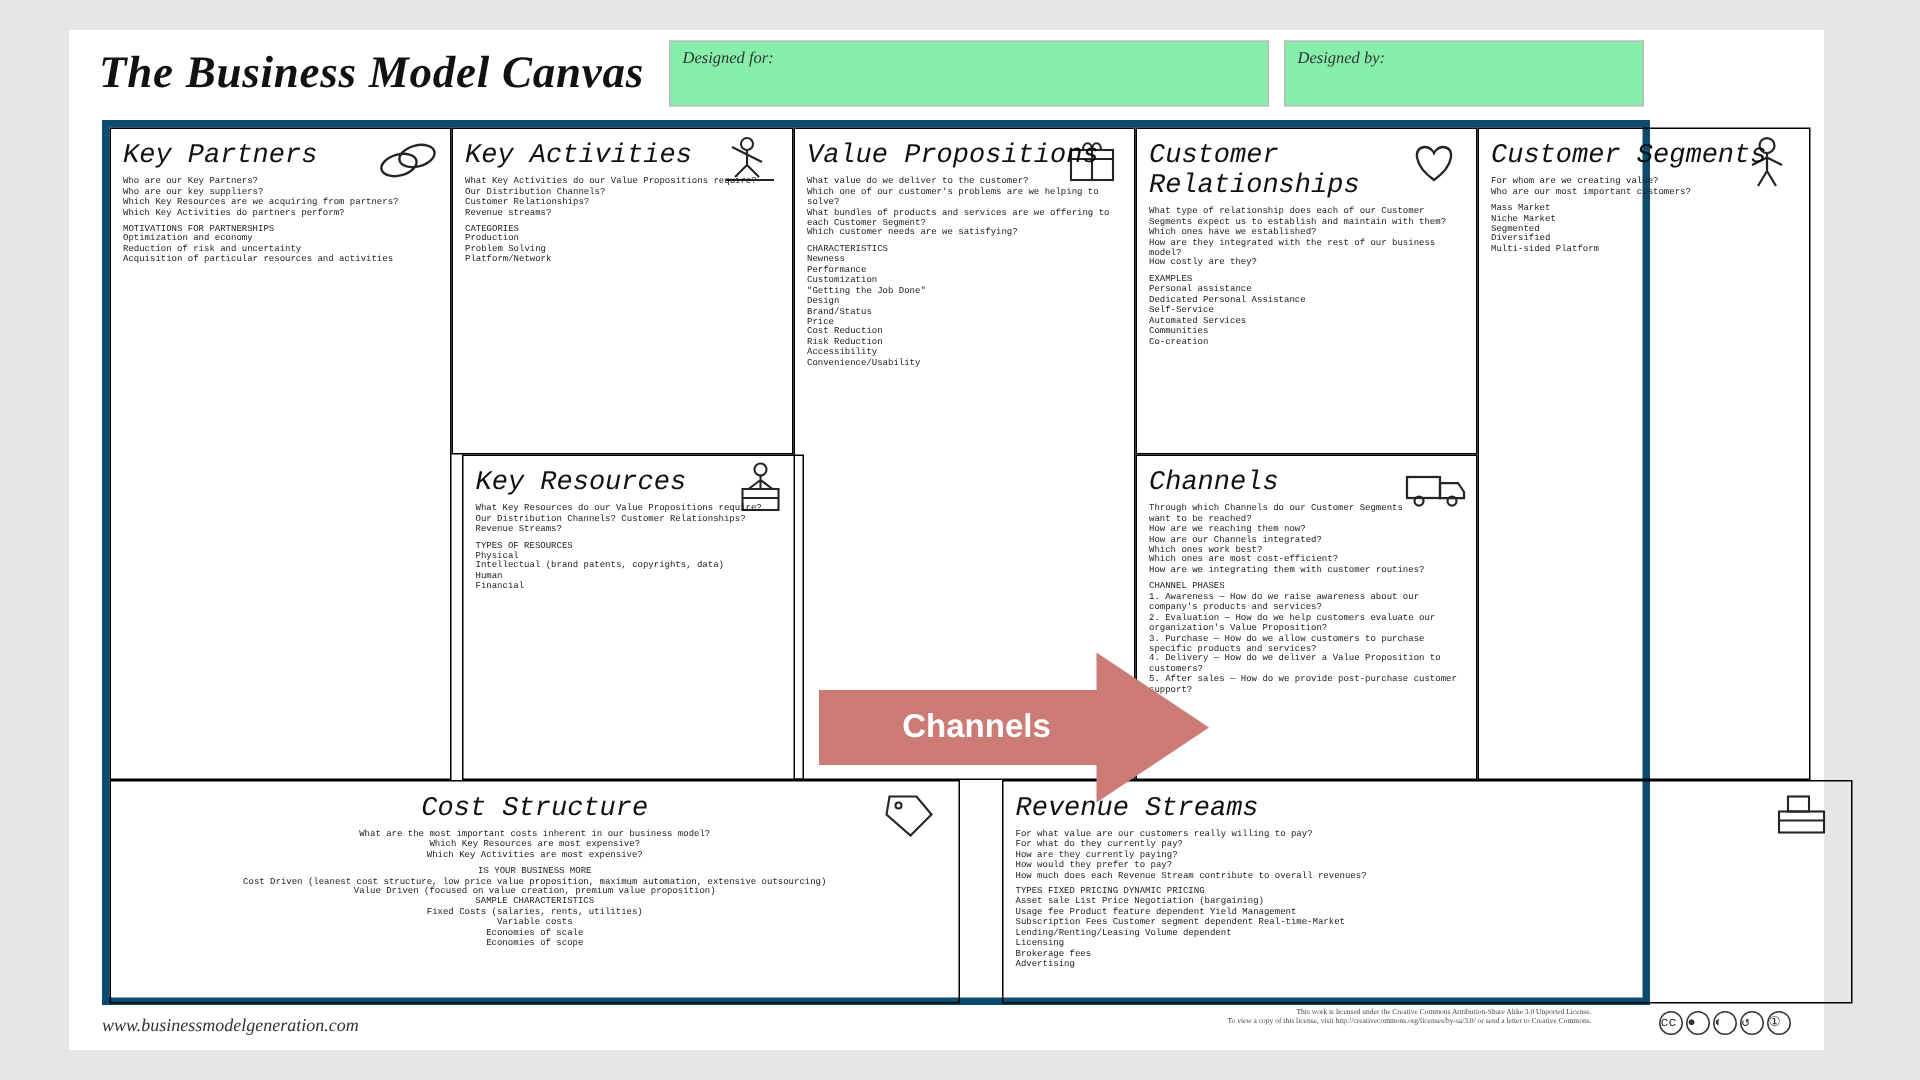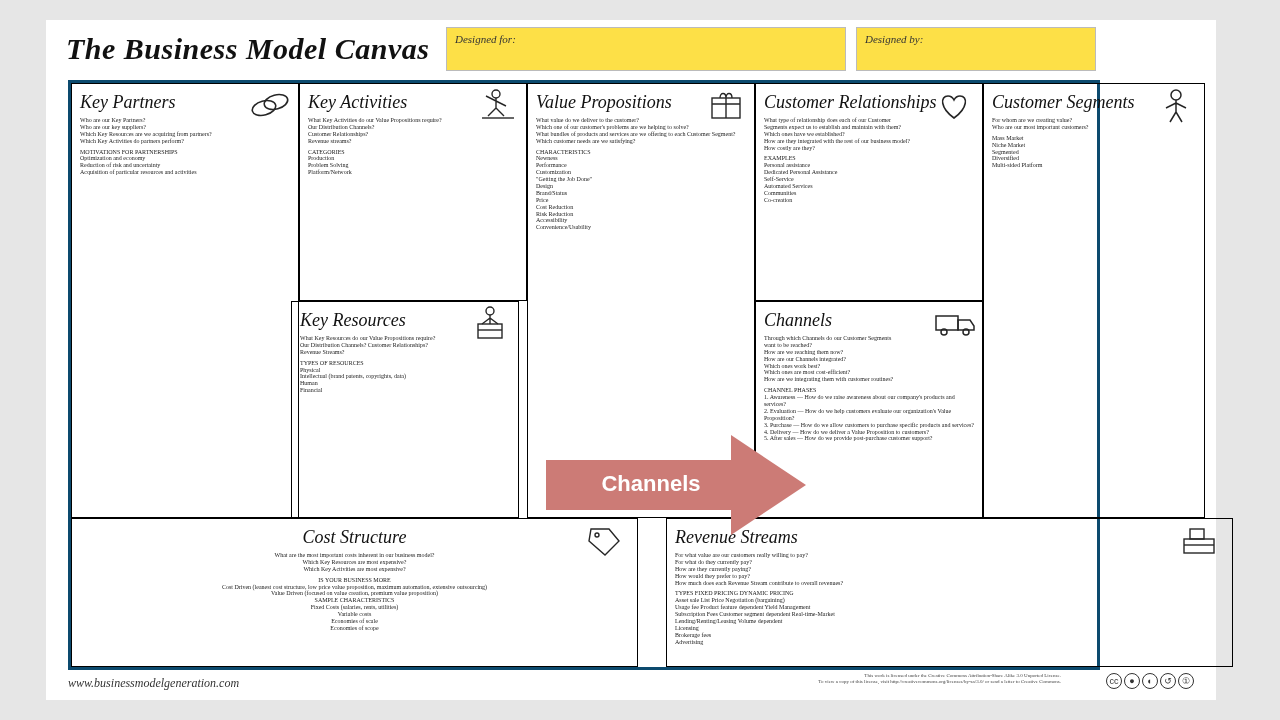--- a/index.html
+++ b/index.html
@@ -36,21 +36,21 @@
     font-style: italic;
     font-weight: bold;
     letter-spacing: 0.5px;
   }
   .hbox {
     position: absolute;
     top: 7px;
     height: 44px;
     border: 1px solid #bbb;
     box-sizing: border-box;
-    background: #fde047;
+    background: #86efac;
   }
   .hbox.df { left: 400px; width: 400px; }
   .hbox.db { left: 810px; width: 240px; }
   .hbox.meta { left: 1060px; width: 100px; font-size: 7px; color: #555; }
   .hbox .lbl {
     position: absolute;
     left: 8px;
     top: 5px;
     font-size: 11px;
     font-style: italic;
@@ -58,22 +58,23 @@
   }
   .hbox.meta .row { margin: 3px 6px; }
 
   
   .canvas {
     position: absolute;
     left: 22px;
     top: 60px;
     width: 1032px;
     height: 590px;
-    border: 3px solid #0c4a6e;
+    border: 5px solid #0c4a6e;
     box-sizing: border-box;
+    font-family: Liberation Mono, monospace;
   }
 
   .cell {
     position: absolute;
     border: 1px solid #000;
     box-sizing: border-box;
     padding: 6px 8px;
   }
   .cell h3 {
     margin: 2px 0 4px 0;
@@ -89,21 +90,21 @@
     top: 2px;
     width: 48px;
     height: 38px;
     opacity: 0.85;
   }
   .icon svg { width: 100%; height: 100%; }
 
   
   .kp  { left: 0;     top: 0;     width: 228px; height: 435px; }
   .ka  { left: 228px; top: 0;     width: 228px; height: 218px; }
-  .kr  { left: 220px; top: 218px; width: 228px; height: 217px; }
+  .kr  { left: 235px; top: 218px; width: 228px; height: 217px; }
   .vp  { left: 456px; top: 0;     width: 228px; height: 435px; }
   .crl { left: 684px; top: 0;     width: 228px; height: 218px; }
   .ch  { left: 684px; top: 218px; width: 228px; height: 217px; }
   .cs  { left: 912px; top: 0;     width: 222px; height: 435px; }
   
   .cost{ left: 0;     top: 435px; width: 567px; height: 149px; text-align: center; }
   .rev { left: 567px; top: 435px; width: 567px; height: 149px; margin-left: 28px; }
 
   
   .arrow-box {
@@ -141,23 +142,22 @@
   .footer .url  { position: absolute; left: 22px; top: 3px; }
   .footer .note { position: absolute; right: 155px; top: 0; font-size: 5px; font-style: normal; text-align: right; line-height: 1.1; width: 260px; color: #444; white-space: pre-line;}
   .footer .cc   { position: absolute; right: 22px; top: 0; }
   .footer .cc span {
     display: inline-block;
     width: 14px; height: 14px;
     border: 1.5px solid #333;
     border-radius: 50%;
     font-size: 9px;
     line-height: 14px;
-    text-align: center;
     font-style: normal;
-    font-family: Liberation Sans, sans-serif;
+    font-family: Liberation Mono, monospace;
     margin-left: 2px;
     color: #333;
   }
 </style>
 </head>
 <body>
 
 <div class="page">
 
   <div class="header">

